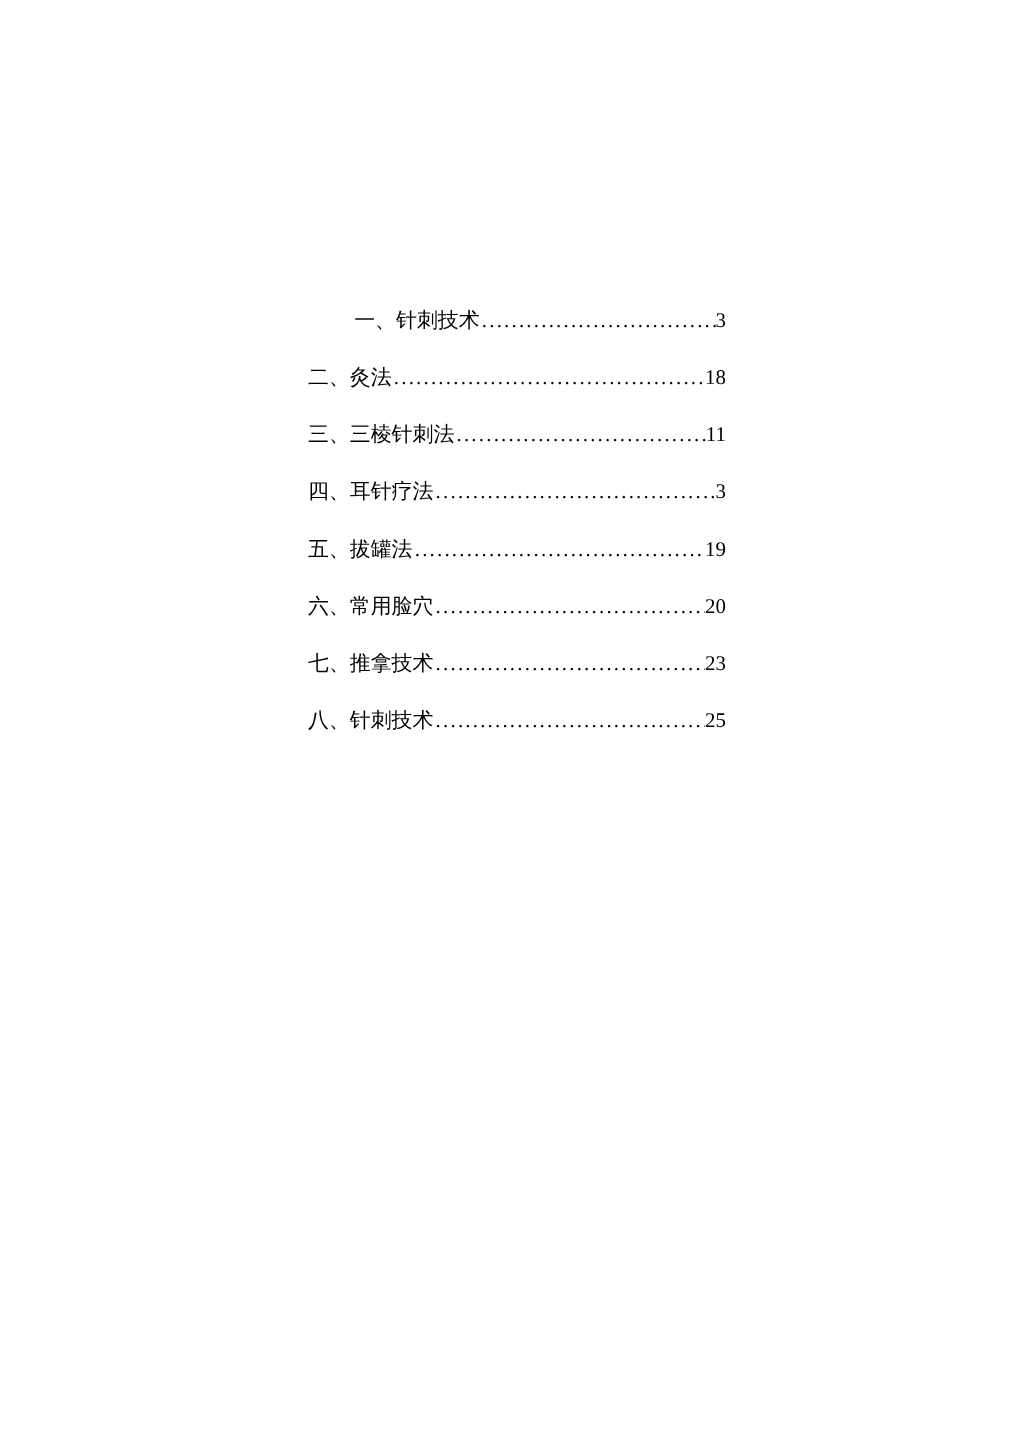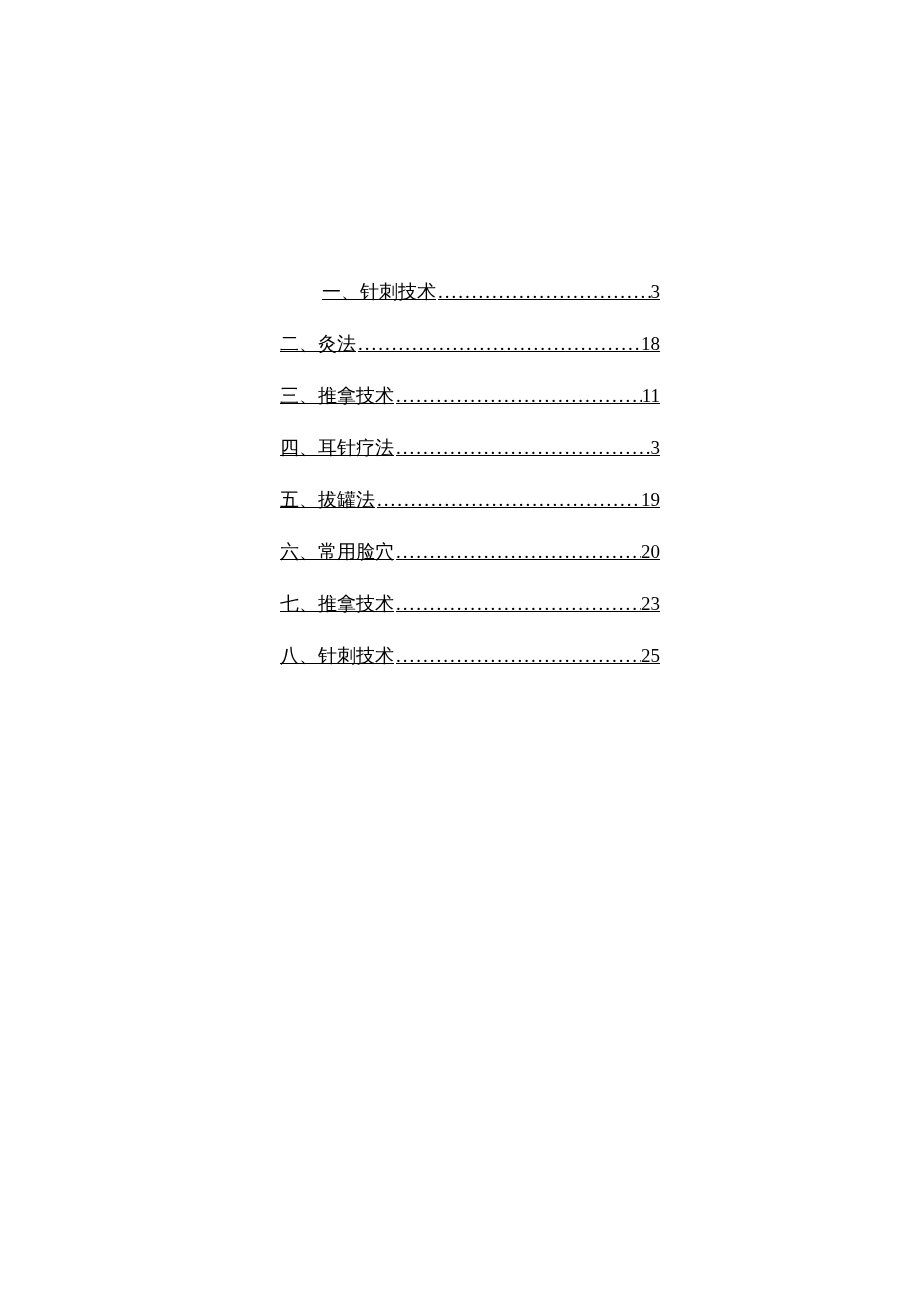--- a/index.html
+++ b/index.html
@@ -21,21 +21,20 @@
       left: 280px;
       width: 380px;
     }
     .toc-entry {
       display: flex;
       align-items: baseline;
       font-size: 19px;
       line-height: 1;
       margin-bottom: 33px;
       white-space: nowrap;
-      text-decoration: underline;
     }
     .toc-entry.first {
       padding-left: 42px;
     }
     .toc-title {
       flex-shrink: 0;
     }
     .toc-dots {
       flex: 1;
       overflow: hidden;
@@ -54,21 +53,21 @@
     <span class="toc-title">一、针刺技术</span>
     <span class="toc-dots">...............................................</span>
     <span class="toc-page">3</span>
   </div>
   <div class="toc-entry">
     <span class="toc-title">二、灸法</span>
     <span class="toc-dots">...............................................</span>
     <span class="toc-page">18</span>
   </div>
   <div class="toc-entry">
-    <span class="toc-title">三、推拿技术</span>
+    <span class="toc-title">三、三棱针刺法</span>
     <span class="toc-dots">...............................................</span>
     <span class="toc-page">11</span>
   </div>
   <div class="toc-entry">
     <span class="toc-title">四、耳针疗法</span>
     <span class="toc-dots">...............................................</span>
     <span class="toc-page">3</span>
   </div>
   <div class="toc-entry">
     <span class="toc-title">五、拔罐法</span>

